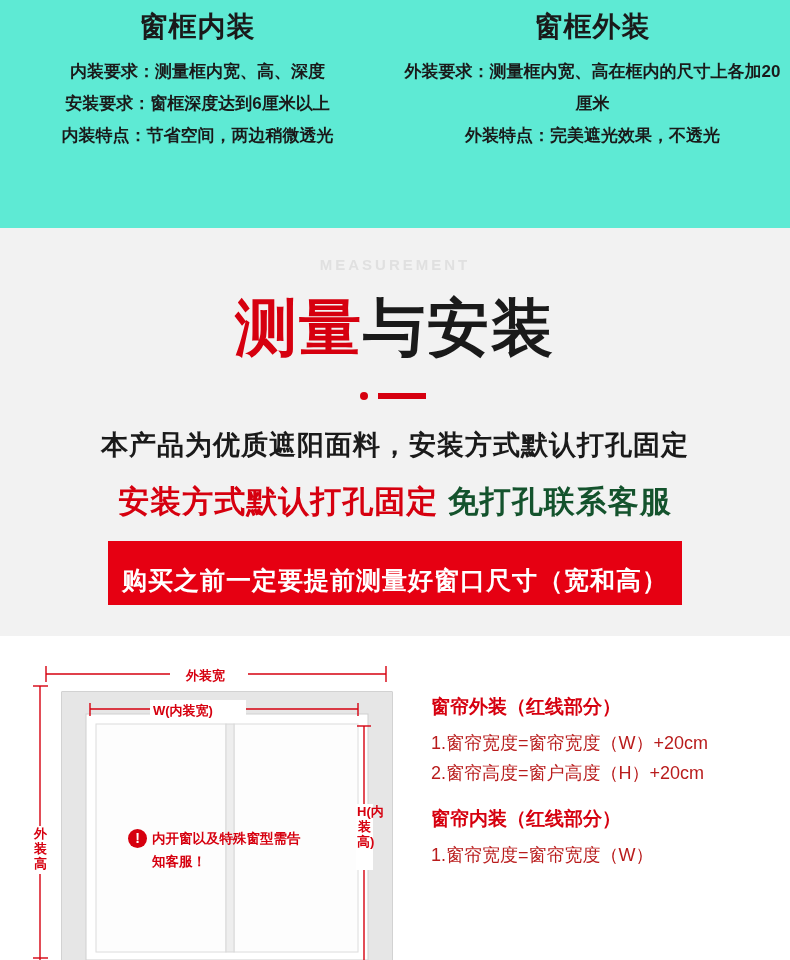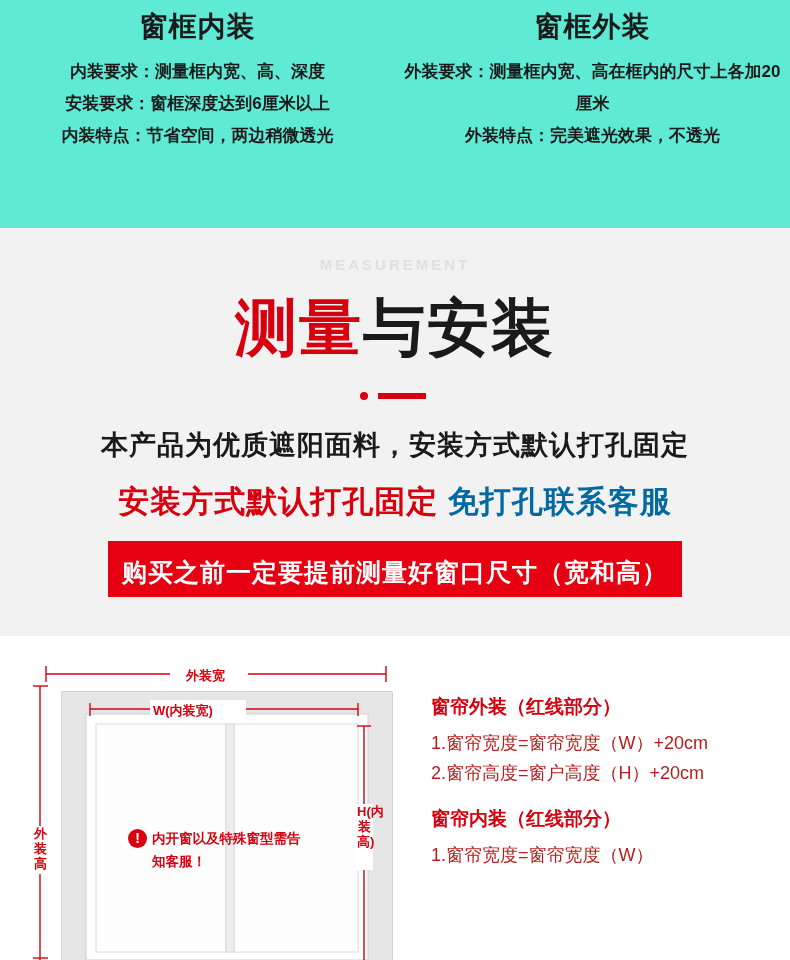--- a/index.html
+++ b/index.html
@@ -105,29 +105,29 @@
     color: #1a1a1a;
     letter-spacing: 1px;
   }
   .line2 {
     margin-top: 18px;
     font-size: 31px;
     font-weight: bold;
     color: #d6000f;
     letter-spacing: 1px;
   }
-  .line2 .seg2 { color: #0369a1; }
+  .line2 .seg2 { color: #14532d; }
   .banner {
     margin: 18px auto 0;
     display: inline-block;
     background: #e60012;
     color: #fff;
     font-size: 25px;
     font-weight: bold;
-    padding: 16px 14px 10px;
+    padding: 24px 14px 10px;
     letter-spacing: 1px;
     line-height: 30px;
   }
 
   
   .diagram-wrap {
     position: relative;
     width: 790px;
     height: 324px;
     background: #fff;

